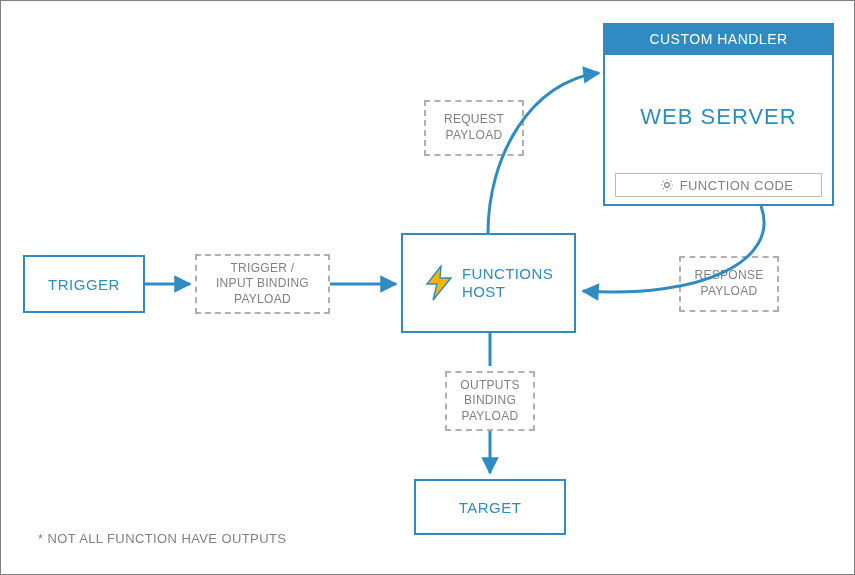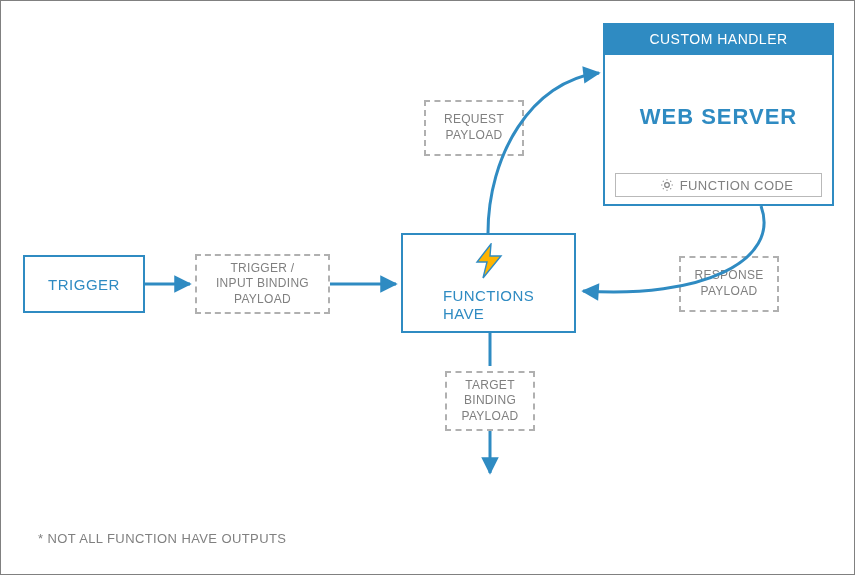--- a/index.html
+++ b/index.html
@@ -64,35 +64,35 @@
     background: #fff;
     padding-left: 16px;
   }
   .footnote {
     position: absolute;
     color: #808080;
     font-size: 13px;
     letter-spacing: 0.4px;
   }
   .fn-host {
-    flex-direction: column;
+    flex-direction: row;
     gap: 8px;
   }
   .fn-host .label {
     color: #2f8bc2;
     font-size: 15px;
     font-weight: 500;
     letter-spacing: 0.4px;
     line-height: 1.2;
     text-align: left;
   }
   .web-server .label {
     color: #2f8bc2;
     font-size: 22px;
-    font-weight: 700;
+    font-weight: 400;
     letter-spacing: 1px;
     text-align: center;
   }
   svg.arrows {
     position: absolute;
     left: 0; top: 0;
     width: 855px;
     height: 575px;
     pointer-events: none;
   }
@@ -117,46 +117,49 @@
   </div>
 
   <div class="box solid-blue fn-host" style="left:400px; top:232px; width:175px; height:100px;">
     <span class="bolt-icon">
       <svg width="30" height="36" viewBox="0 0 30 36">
         <polygon points="17,1 3,19 13,19 9,35 27,13 16,13" fill="#ffb400" stroke="#2f8bc2" stroke-width="1.4"></polygon>
       </svg>
     </span>
     <div class="label">
       <div>FUNCTIONS</div>
-      <div>HAVE</div>
+      <div>HOST</div>
     </div>
   </div>
 
   <div class="box dashed-gray" style="left:423px; top:99px; width:100px; height:56px;">
     <div>
       <div>REQUEST</div>
       <div>PAYLOAD</div>
     </div>
   </div>
 
   <div class="box dashed-gray" style="left:678px; top:255px; width:100px; height:56px;">
     <div>
       <div>RESPONSE</div>
       <div>PAYLOAD</div>
     </div>
   </div>
 
   <div class="box dashed-gray" style="left:444px; top:370px; width:90px; height:60px;">
     <div>
-      <div>TARGET</div>
+      <div>OUTPUTS</div>
       <div>BINDING</div>
       <div>PAYLOAD</div>
     </div>
   </div>
 
+  <div class="box solid-blue" style="left:413px; top:478px; width:152px; height:56px; font-size:15px;">
+    <span>TARGET</span>
+  </div>
 
   <div class="header-bar" style="left:602px; top:22px; width:231px; height:32px;">
     <span>CUSTOM HANDLER</span>
   </div>
   <div class="box solid-blue web-server" style="left:602px; top:54px; width:231px; height:151px; border-top:none; flex-direction:column;">
     <span class="label" style="margin-top:-26px;">WEB SERVER</span>
   </div>
   <div class="inner-chip" style="left:614px; top:172px; width:207px; height:24px;">
     <span class="gear-icon">
       <svg width="14" height="14" viewBox="0 0 24 24">

